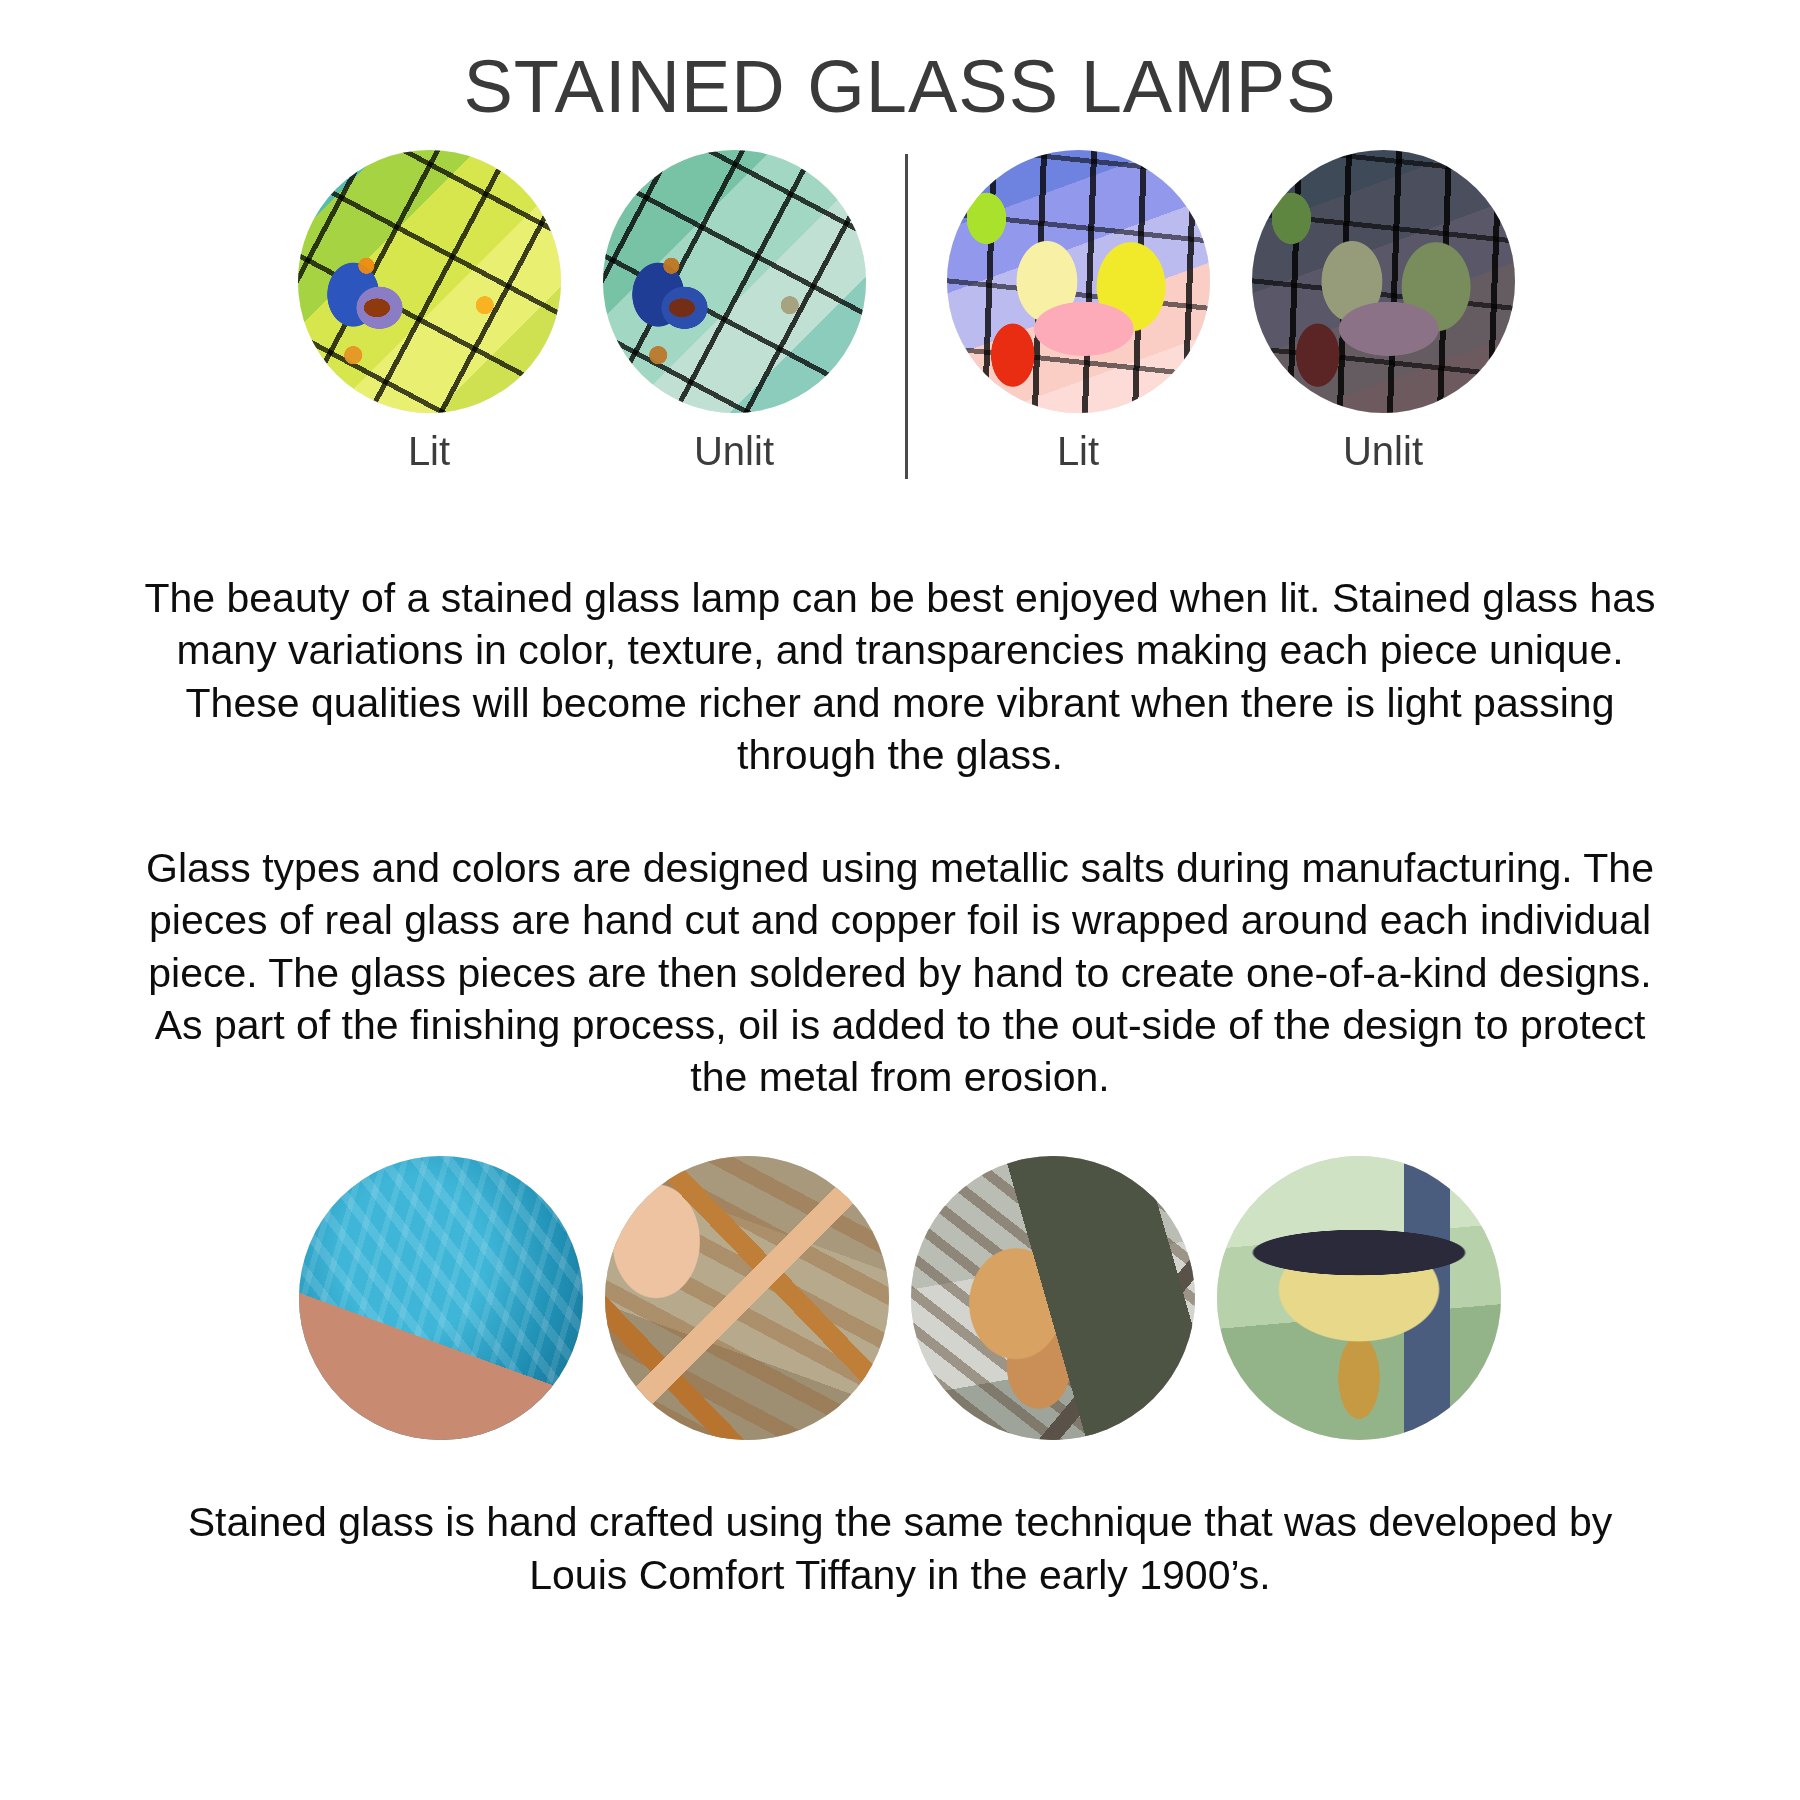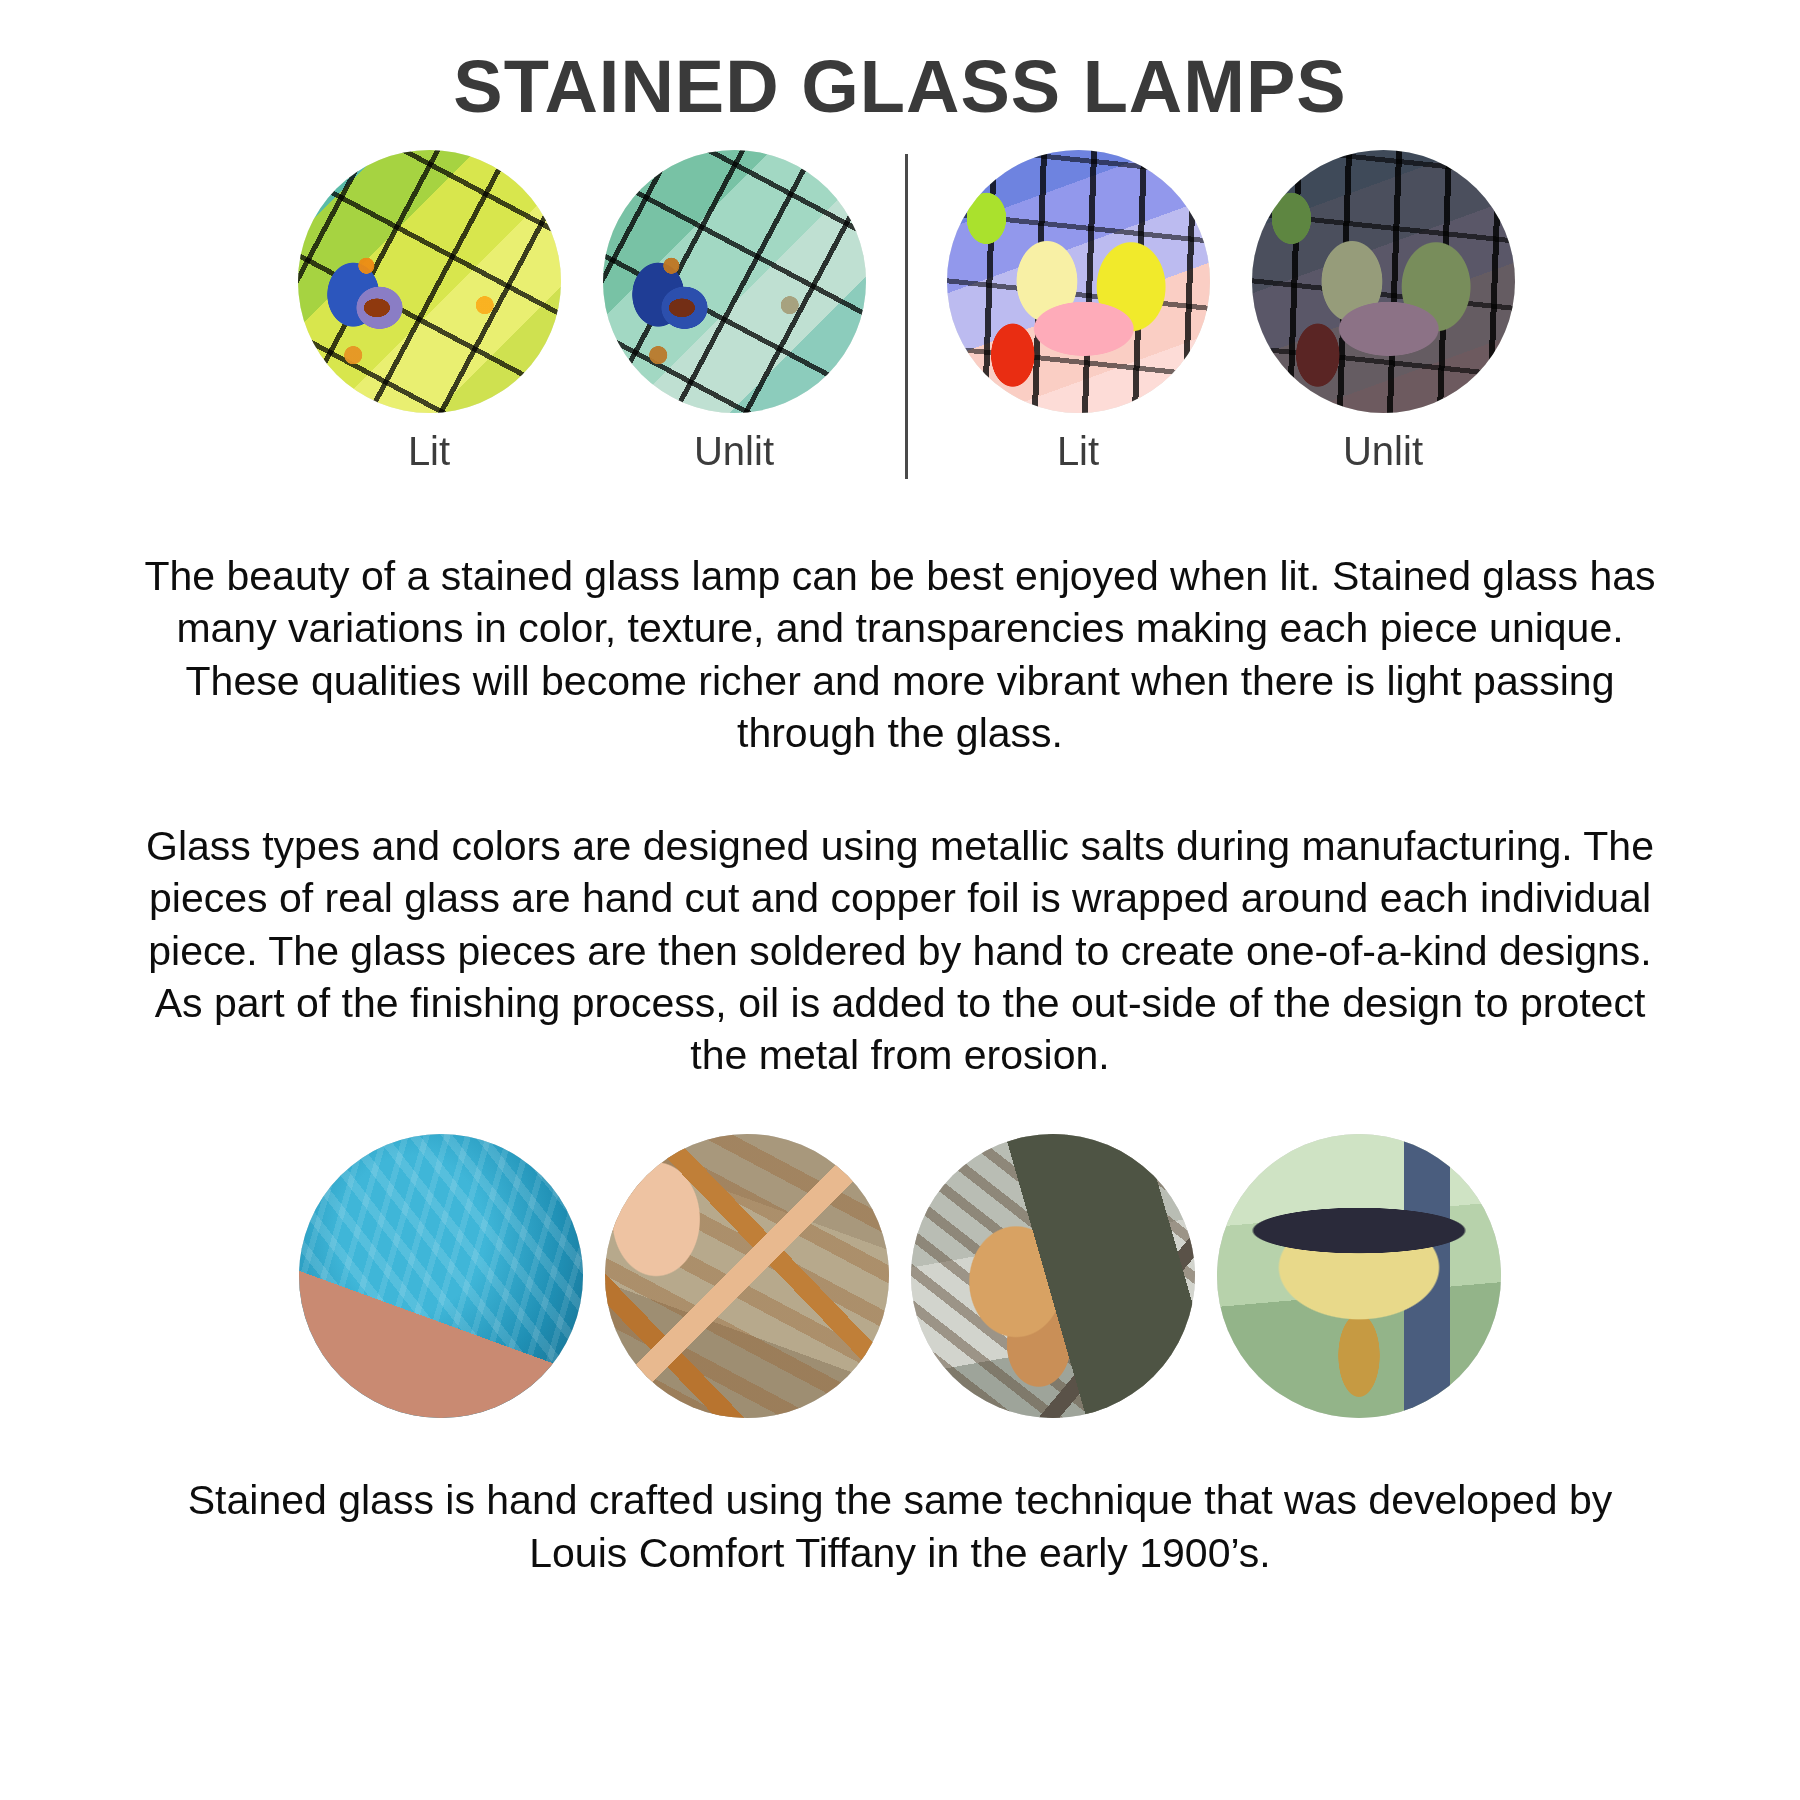--- a/index.html
+++ b/index.html
@@ -21,21 +21,21 @@
     height: 1800px;
     position: relative;
     background: #ffffff;
     box-sizing: border-box;
   }
 
   
   .title {
     text-align: center;
     font-size: 74px;
-    font-weight: 700;
+    font-weight: 400;
     color: #3a3a3a;
     letter-spacing: 1px;
     margin: 0;
     padding-top: 48px;
     line-height: 1.05;
     font-family: "Liberation Sans", sans-serif;
   }
 
   
   .compare-strip {
@@ -93,21 +93,21 @@
     margin: 0 auto;
     text-align: center;
     font-size: 41px;
     line-height: 1.28;
     color: #0d0d0d;
     font-weight: 400;
   }
   .para {
     margin: 0;
   }
-  .para.first { }
+  .para.first { margin-top: 22px; }
   .para.second { margin-top: 60px; }
 
   
   .process-strip {
     margin-top: 52px;
     display: flex;
     justify-content: center;
     gap: 22px;
   }
   .proc-circle {

